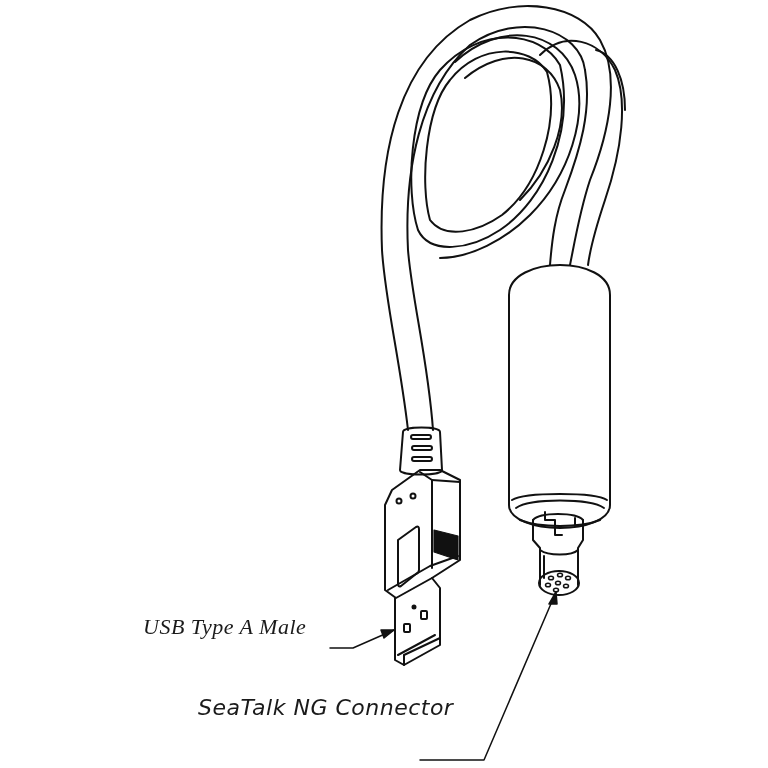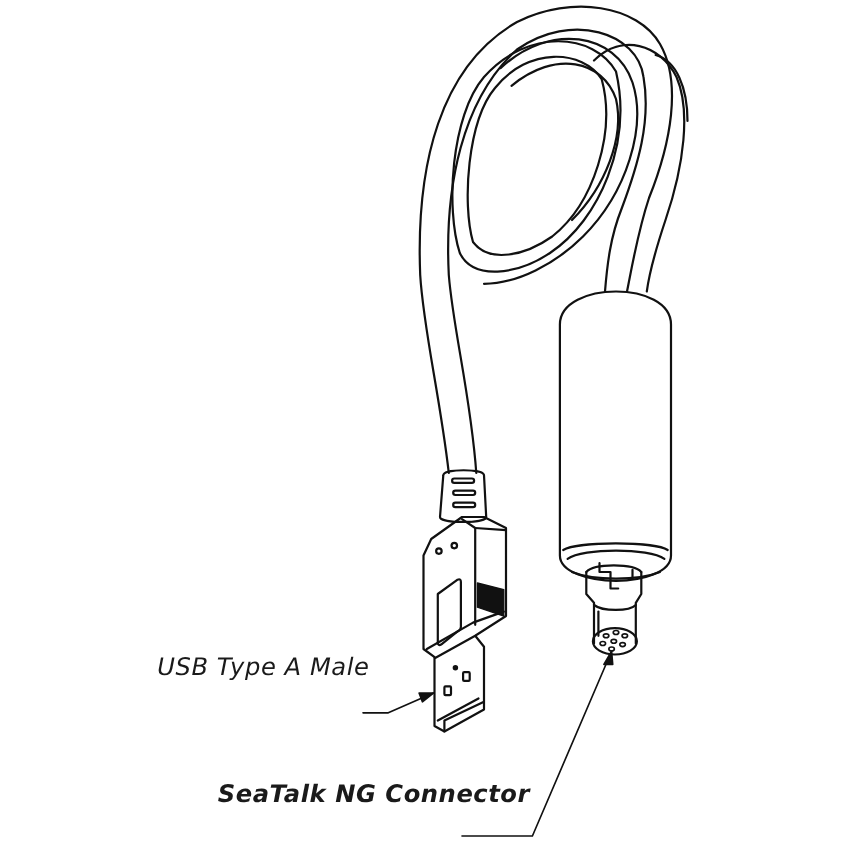--- a/index.html
+++ b/index.html
@@ -8,22 +8,22 @@
     .label {
       position: absolute;
       font-family: "DejaVu Sans", sans-serif;
       font-style: italic;
       font-size: 22px;
       color: #1a1a1a;
       letter-spacing: 0.5px;
       white-space: nowrap;
       font-weight: normal;
     }
-    #label-usb { left: 143px; top: 595px; }
-    #label-seatalk { left: 198px; top: 710px; font-weight: bold; }
+    #label-usb { left: 143px; top: 614px; font-family: Liberation Serif, serif; }
+    #label-seatalk { left: 198px; top: 695px; }
     svg path, svg line, svg rect, svg ellipse, svg circle, svg polygon { vector-effect: non-scaling-stroke; }
   </style>
 </head>
 <body>
 
 <svg class="canvas" viewBox="0 0 768 768" xmlns="http://www.w3.org/2000/svg" fill="none" stroke="#111" stroke-width="2" stroke-linecap="round" stroke-linejoin="round">
 
   <g>
 
     <path d="M408 430 C400 360 385 300 382 250 C378 150 400 60 470 20 C520 -5 580 5 600 40 C620 75 610 130 590 180 C580 210 575 240 570 265"></path>

